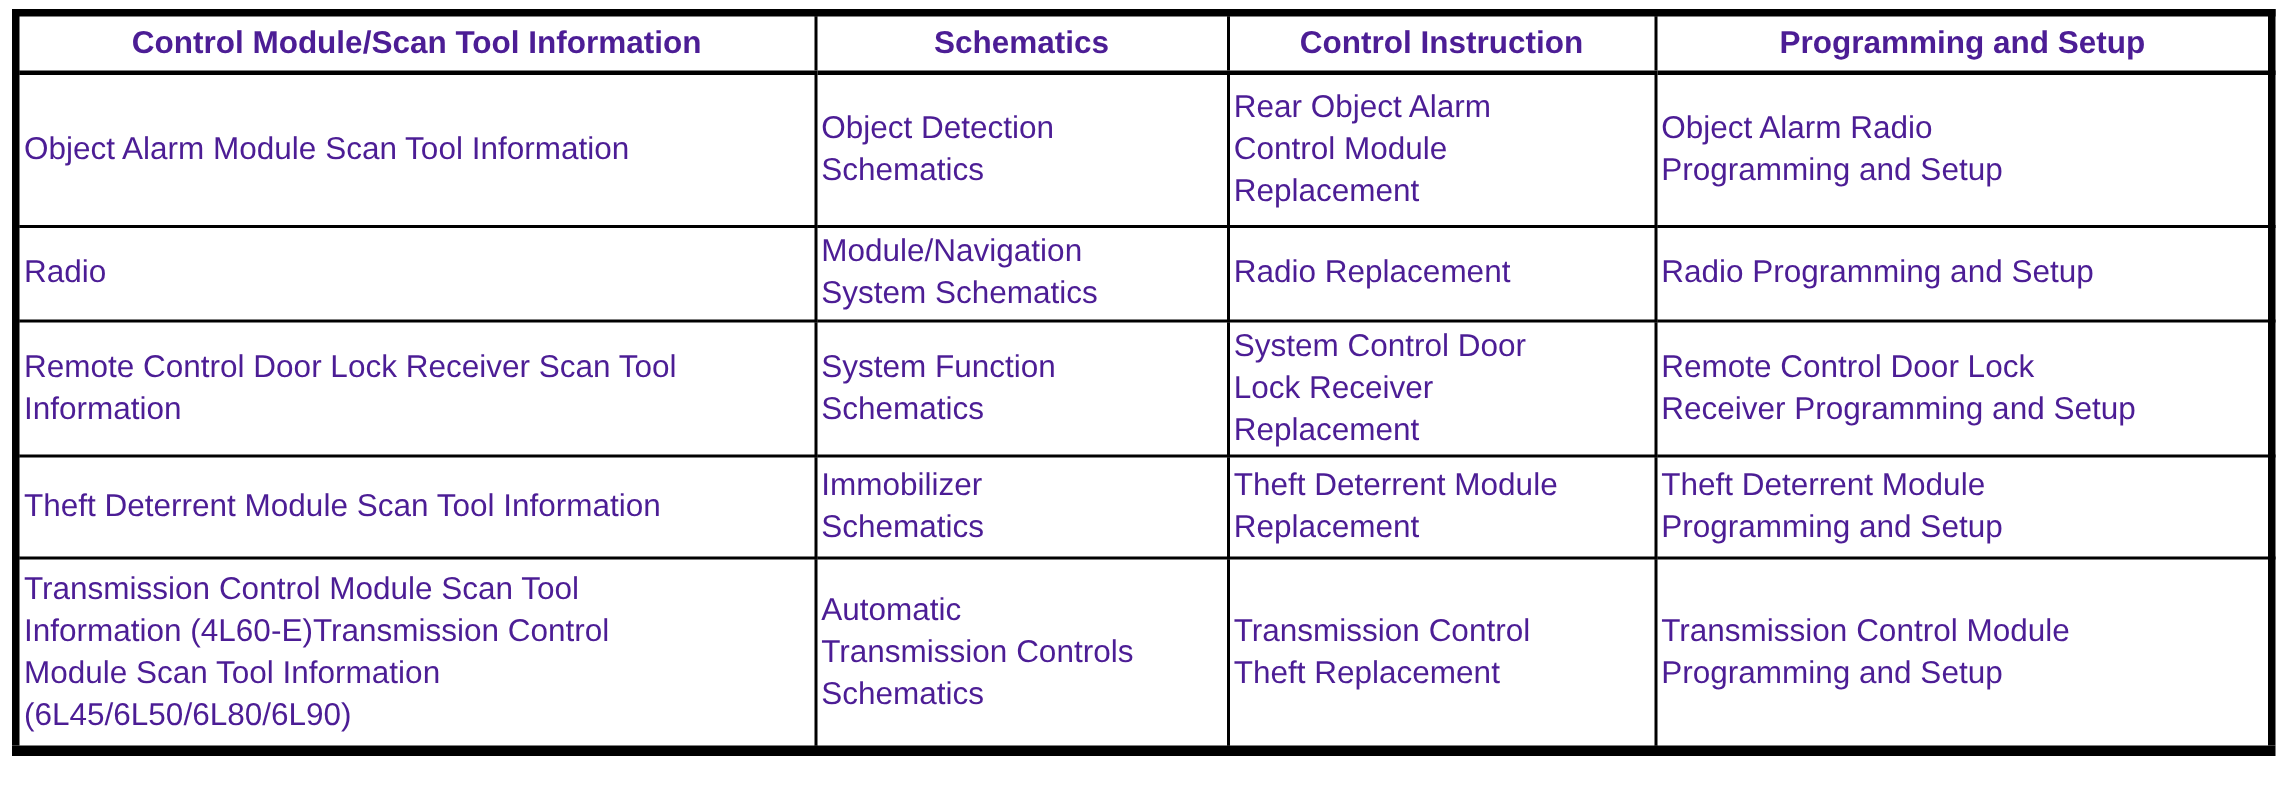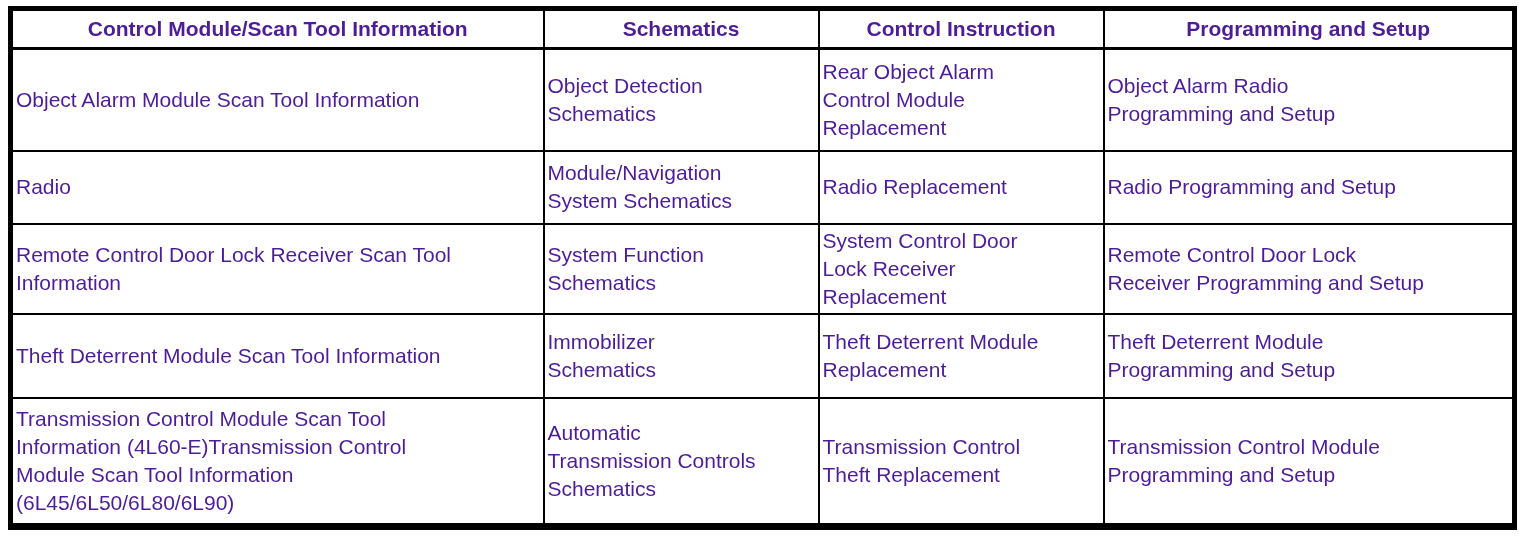--- a/index.html
+++ b/index.html
@@ -46,23 +46,23 @@
     border-bottom-width: 3px;
     font-size: 21px;
   }
   td {
     text-align: left;
     padding: 2px 4px 2px 3px;
     white-space: pre-line;
     font-weight: normal;
   }
   tr.r1 { height: 102px; }
-  tr.r2 { height: 73px; }
+  tr.r2 { height: 63px; }
   tr.r3 { height: 72px; }
-  tr.r4 { height: 84px; }
+  tr.r4 { height: 68px; }
   tr.r5 { height: 129px; }
 </style>
 </head>
 <body>
 
 <div class="page">
   <table class="module-table">
     <colgroup>
       <col class="c1">
       <col class="c2">

